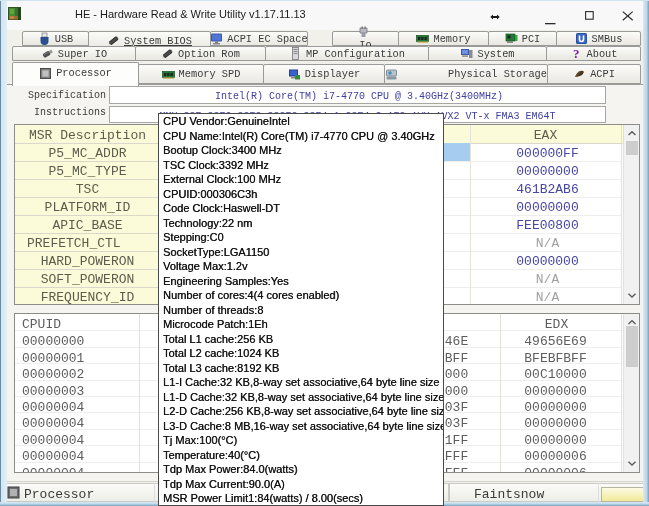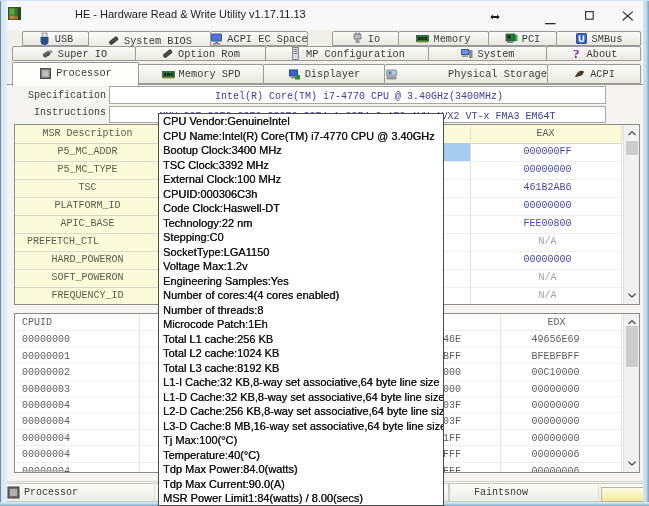--- a/index.html
+++ b/index.html
@@ -26,21 +26,21 @@
   
   .lbl{font-size:10px;color:#3c3c3c;}
   .field{position:absolute;box-sizing:border-box;border:1px solid #a6a6a2;background:#fff;
          font-size:10px;color:#4040a0;text-align:center;}
   
   .tbl{position:absolute;box-sizing:border-box;border:1px solid #8c8c88;background:#fff;}
   .ycell{position:absolute;background:#fbfbd9;box-sizing:border-box;}
   .gridh{position:absolute;height:1px;background:#d9d9cb;}
   .gridhw{position:absolute;height:1px;background:#eeeeeb;}
   .gridv{position:absolute;width:1px;background:#e3e3da;}
-  .ct{position:absolute;font-size:10px;white-space:pre;}
+  .ct{position:absolute;font-size:13px;white-space:pre;}
   .lblc{color:#5c5c4c;}
   .blueval{color:#4646a5;}
   .grayval{color:#a0a0a0;}
   .dgray{color:#5d5d5d;}
   
   .sb{position:absolute;background:#f1f1f1;border-left:1px solid #e0e0e0;box-sizing:border-box;}
   .sbthumb{position:absolute;background:#cdcdcd;}
   
   #status{left:1px;top:481px;width:643px;height:22px;background:#f0f0ec;border-top:1px solid #d5d5ce;box-sizing:border-box;}
   .scell{position:absolute;box-sizing:border-box;border:1px solid #cbcbc4;background:linear-gradient(#fafaf8,#eeeee8);}
@@ -81,35 +81,35 @@
     </svg></div>
 
   <div class="abs" id="tabstrip"></div>
   <div class="abs" style="left:7px;top:84px;width:637px;height:1px;background:#9a9a98;"></div>
   <div id="tabs">
     <div class="tab" style="left:22px;top:31px;width:67px;height:15px;"><span class="ic"><svg width="13" height="13">
           <rect x="4" y="1" width="5" height="4" fill="#e8e8e8" stroke="#888" stroke-width="0.8"></rect>
           <path d="M2.5 5 h8 v4 a4 4 0 0 1 -8 0 z" fill="#2a4f8f"></path>
           <rect x="5.7" y="11" width="1.6" height="2" fill="#2a4f8f"></rect>
         </svg></span><span>USB</span></div>
-    <div class="tab" style="left:88px;top:31px;width:123px;height:19px;"><span class="ic"><svg width="13" height="13">
+    <div class="tab" style="left:88px;top:31px;width:123px;height:19px;text-decoration:underline;"><span class="ic"><svg width="13" height="13">
           <g transform="rotate(-38 6.5 6.5)">
             <rect x="1.8" y="4.6" width="9.4" height="4.2" rx="0.8" fill="#2e2e2e"></rect>
             <rect x="2.6" y="5.4" width="7.8" height="2.6" fill="#4a4a4a"></rect>
             <rect x="1.2" y="5.4" width="0.8" height="2.6" fill="#777"></rect>
             <rect x="11" y="5.4" width="0.8" height="2.6" fill="#777"></rect>
           </g>
         </svg></span><span>System BIOS</span></div>
     <div class="tab" style="left:210px;top:31px;width:98px;height:15px;"><span class="ic"><svg width="13" height="13">
           <rect x="1" y="1.5" width="11" height="8" rx="1" fill="#3a57a8"></rect>
           <rect x="2" y="2.5" width="9" height="6" fill="#4f74d8"></rect>
           <rect x="5" y="9.5" width="3" height="1.5" fill="#777"></rect>
           <rect x="3" y="11" width="7" height="1.5" fill="#8a8a8a"></rect>
         </svg></span><span>ACPI EC Space</span></div>
-    <div class="tab" style="left:332px;top:31px;width:67px;height:15px;"><span class="ic"><svg width="13" height="13">
+    <div class="tab" style="left:332px;top:31px;width:67px;height:15px;flex-direction:column;"><span class="ic"><svg width="13" height="13">
           <path d="M3 2 h7 v5 h-7 z" fill="#b9b9c5" stroke="#777" stroke-width="0.8"></path>
           <rect x="4.5" y="7" width="4" height="4" fill="#9a9aa8"></rect>
           <rect x="4.5" y="0.5" width="1.2" height="2" fill="#666"></rect>
           <rect x="7.5" y="0.5" width="1.2" height="2" fill="#666"></rect>
         </svg></span><span>Io</span></div>
     <div class="tab" style="left:398px;top:31px;width:91px;height:15px;"><span class="ic"><svg width="13" height="13">
           <rect x="0.5" y="3.5" width="12" height="6" fill="#1f7a33" stroke="#14521f" stroke-width="0.7"></rect>
           <rect x="2" y="5" width="2.3" height="3" fill="#222"></rect>
           <rect x="5.2" y="5" width="2.3" height="3" fill="#222"></rect>
           <rect x="8.5" y="5" width="2.3" height="3" fill="#222"></rect>

